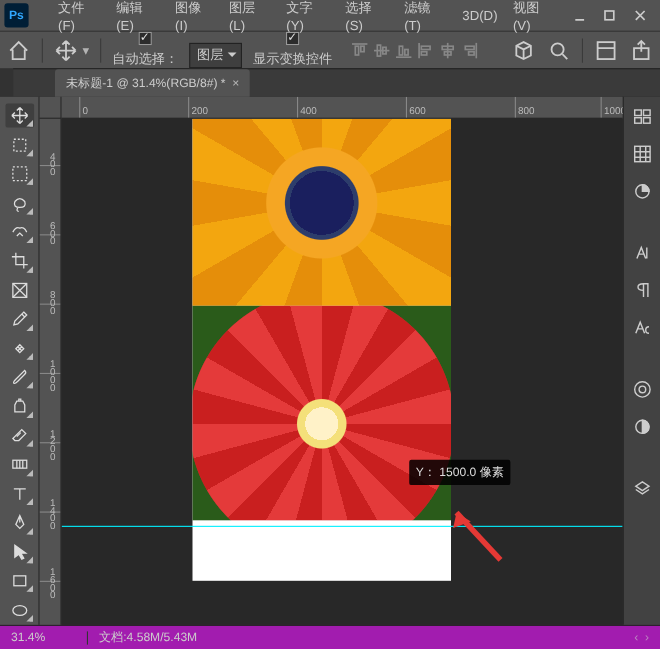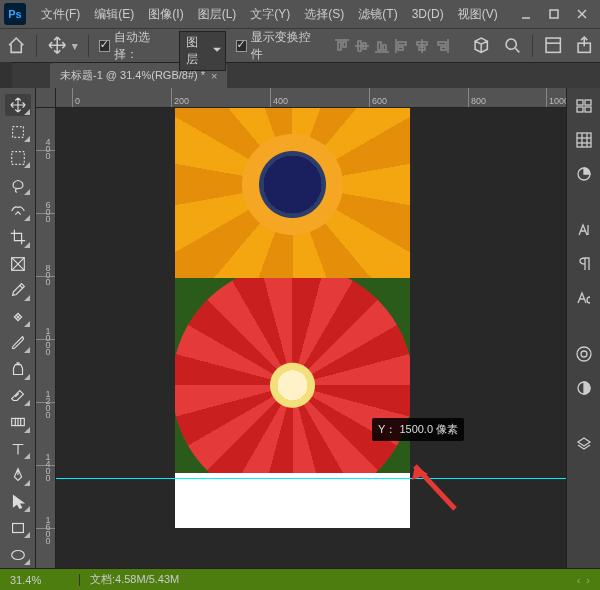--- a/index.html
+++ b/index.html
@@ -1,30 +1,30 @@
 <!DOCTYPE html>
 <html><head>
 <meta charset="utf-8">
 <style>
   * { margin:0; padding:0; box-sizing:border-box; font-family:"Microsoft YaHei", sans-serif; }
   body { background:#323232; width:600px; height:590px; overflow:hidden; color:#ccc; font-size:12px; }
 
   
   .menubar { height:28px; background:#535353; display:flex; align-items:center; padding:0 4px; }
-  .menubar .logo { width:22px; height:22px; background:#001e36; color:#31a8ff; font-weight:bold; font-size:11px; display:flex; align-items:center; justify-content:center; border-radius:3px; margin-right:8px; }
+  .menubar .logo { width:22px; height:22px; background:#001e36; color:#31a8ff; font-weight:bold; font-size:11px; display:flex; align-items:center; justify-content:center; border-radius:3px; margin-right:20px; }
   .menubar .menu-item { padding:0 7px; cursor:default; }
   .menubar .spacer { flex:1; }
   .win-btn { width:24px; height:20px; display:flex; align-items:center; justify-content:center; margin:0 2px; }
   .win-btn svg { width:12px; height:12px; stroke:#ccc; fill:none; stroke-width:1.5; }
 
   
   .options { height:34px; background:#535353; border-top:1px solid #383838; display:flex; align-items:center; padding:0 6px; gap:10px; }
   .opt-btn { width:22px; height:22px; display:flex; align-items:center; justify-content:center; }
   .opt-btn svg { stroke:#ccc; fill:none; stroke-width:1.5; }
-  .opt-check { display:flex; align-items:center; gap:4px; }
+  .opt-check { display:flex; align-items:center; gap:4px;flex-direction:column; }
   .opt-check .box { width:12px; height:12px; border:1px solid #999; background:#2c2c2c; position:relative; }
   .opt-check .box.on::after { content:"✓"; position:absolute; top:-3px; left:0; color:#ddd; font-size:11px; }
   .dropdown { background:#3f3f3f; border:1px solid #222; padding:2px 16px 2px 6px; position:relative;margin-top:10px; }
   .dropdown::after { content:""; position:absolute; right:4px; top:50%; transform:translateY(-40%); border:4px solid transparent; border-top-color:#ccc; }
   .align-group { display:flex; gap:2px; margin-left:6px;}
   .align-icon { width:18px; height:18px; opacity:.6; }
   .align-icon svg { stroke:#aaa; fill:none; stroke-width:1.5; }
   .opt-divider { width:1px; height:22px; background:#3a3a3a; }
   .options .spacer { flex:1; }
 
@@ -90,21 +90,21 @@
   .guide-line { position:absolute; left:0; right:0; top:370px; border-top:1px solid #00f0ff; }
   .arrow-annot { position:absolute; left:344px; top:346px; width:60px; height:60px; pointer-events:none;}
   .arrow-annot svg { width:60px; height:60px; }
 
   .rightbar { width:34px; background:#424242; border-left:1px solid #222; display:flex; flex-direction:column; align-items:center; padding-top:8px; gap:14px; }
   .rightbar .panel-icon { width:20px; height:20px; display:flex; align-items:center; justify-content:center; }
   .rightbar .panel-icon svg { stroke:#ccc; fill:none; stroke-width:1.3; width:18px; height:18px;}
   .rightbar .gap { height:8px; }
 
   
-  .status { height:22px; background:#4d7c0f; border-top:1px solid #222; display:flex; align-items:center; font-size:11px; }
+  .status { height:22px; background:#a21caf; border-top:1px solid #222; display:flex; align-items:center; font-size:11px; }
   .status .zoom { width:80px; padding-left:10px; border-right:1px solid #333; }
   .status .docinfo { padding:0 10px; }
   .status .nav { margin-left:auto; display:flex; gap:6px; padding-right:10px; opacity:.6;}
 </style>
 </head>
 <body>
 
 <div class="menubar">
   <div class="logo">Ps</div>
   <div class="menu-item">文件(F)</div>

